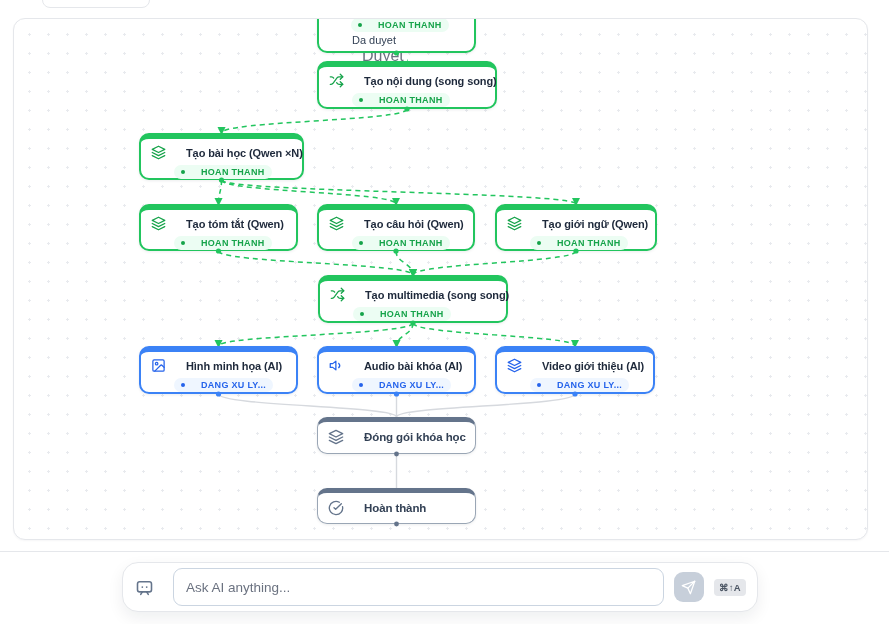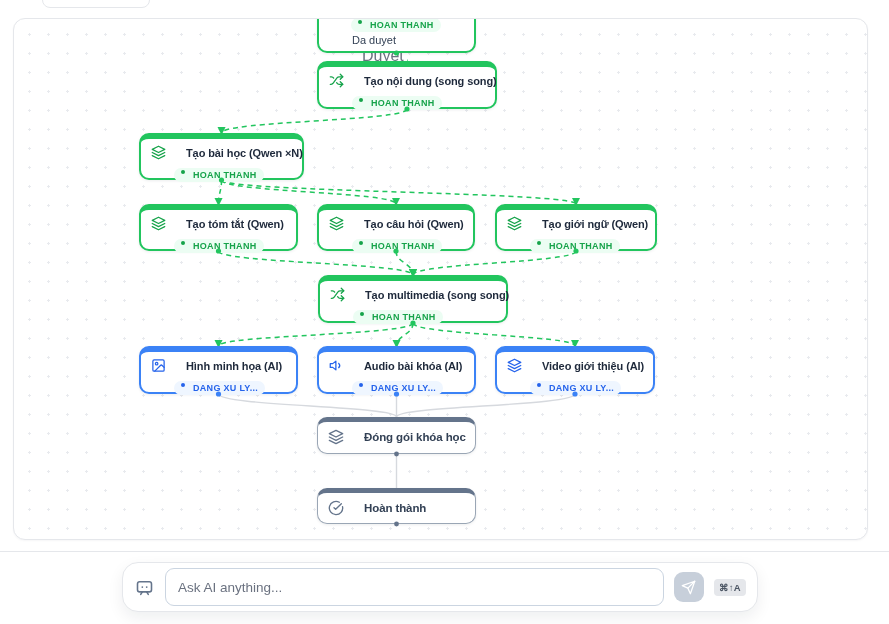--- a/index.html
+++ b/index.html
@@ -41,21 +41,21 @@
   .nbody{padding:6px 10px 0 10px;}
   .node.gray .nbody{padding-top:7px;}
   .nrow{display:flex;align-items:center;gap:20px;white-space:nowrap;}
   .nicon{display:inline-flex;flex:0 0 auto;color:#16a34a;}
   .node.blue .nicon{color:#2563eb;}
   .node.gray .nicon{color:#64748b;}
   .nicon svg{display:block;}
   .ntitle{font-size:11px;font-weight:700;color:#1e293b;letter-spacing:-.1px;}
   .node.gray .ntitle{color:#334155;font-size:11.5px;}
   .badge{
-    display:inline-flex;gap:8px;margin:3px 0 0 23px;
+    display:inline-flex;align-items:center;gap:16px;margin:3px 0 0 23px;
     padding:2px 7px;border-radius:999px;font-size:9px;font-weight:700;
     letter-spacing:.3px;white-space:nowrap;
   }
   .badge .bdot{width:4px;height:4px;border-radius:50%;display:inline-block;}
   .badge.done{color:#16a34a;background:#ecfdf3;}
   .badge.done .bdot{background:#16a34a;}
   .badge.proc{color:#2563eb;background:#eff6ff;}
   .badge.proc .bdot{background:#2563eb;}
   
   .node.approval{border:2px solid #22c55e;}
@@ -67,20 +67,21 @@
     position:absolute;left:122px;top:562px;width:636px;height:50px;box-sizing:border-box;
     display:flex;align-items:center;gap:10px;padding:0 11px;
     background:#fff;border:1px solid #e5e7eb;border-radius:16px;
     box-shadow:0 6px 16px rgba(15,23,42,.07);
   }
   .bot-icon{color:#64748b;display:inline-flex;flex:0 0 auto;}
   .ai-input{
     flex:1;height:38px;box-sizing:border-box;border:1px solid #cbd5e1;border-radius:9px;
     padding:0 12px;font-size:13.5px;color:#111827;outline:none;background:#fff;
     font-family:"Liberation Sans",sans-serif;
+    margin-left:8px;
   }
   .ai-input::placeholder{color:#6b7280;}
   .send-button{
     width:30px;height:30px;border:none;border-radius:9px;background:#c7cfda;
     display:inline-flex;align-items:center;justify-content:center;color:#fff;
     cursor:pointer;flex:0 0 auto;padding:0;
   }
   .kbd{
     flex:0 0 auto;background:#e5e7eb;color:#4b5563;border-radius:4px;
     padding:3px 5px;font-size:9.5px;font-weight:600;letter-spacing:.3px;

